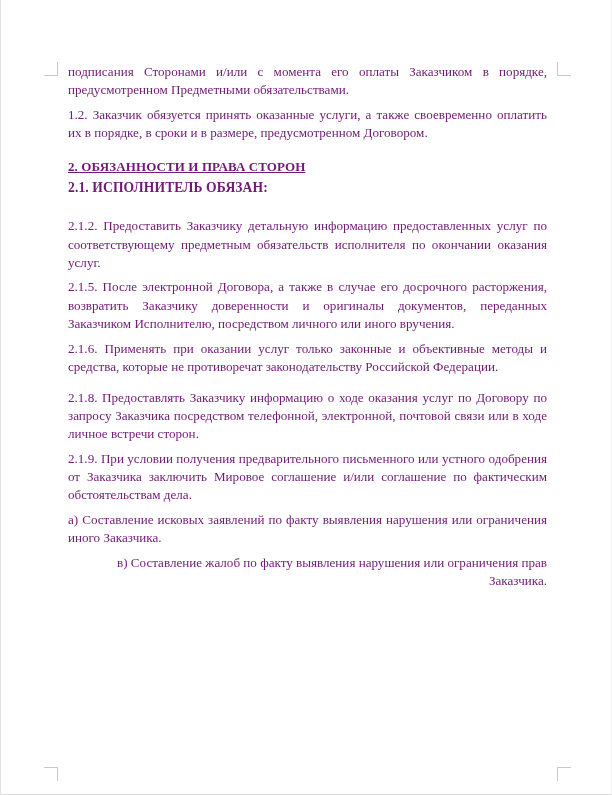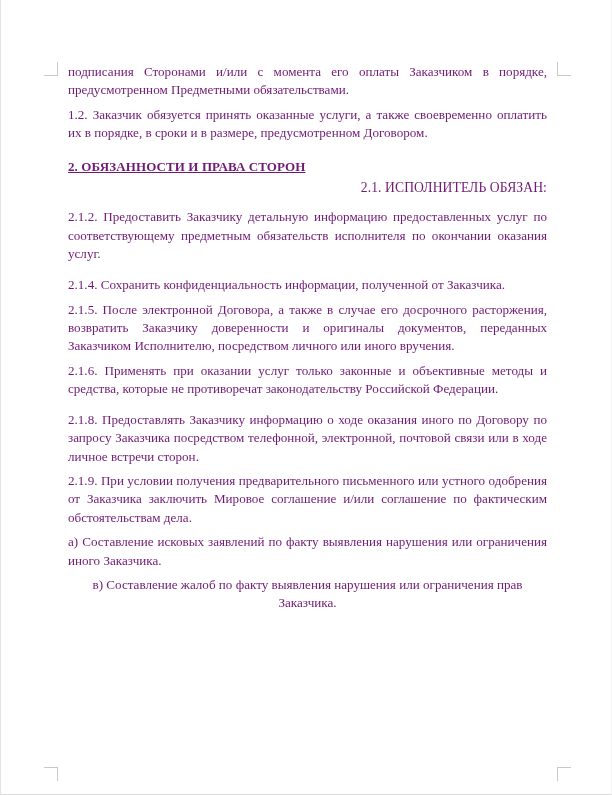--- a/index.html
+++ b/index.html
@@ -83,41 +83,41 @@
   }
 
   p.para {
     margin: 0 0 6.5px 0;
     text-align: justify;
     text-justify: inter-word;
   }
   p.para:last-child { margin-bottom: 0; }
 
   
-  p.para.left { text-align: center; }
+  p.para.left { text-align: right; }
 
   
   p.para.gap-before { margin-top: 13px; }
 
   h2.heading-main {
     margin: 15px 0 3px 0;
     font-size: 13px;
     line-height: 19px;
     font-weight: bold;
     text-decoration: underline;
     text-align: left;
     letter-spacing: 0.1px;
   }
 
   h3.heading-sub {
-    margin: 0 0 11px 0;
+    margin: 0 0 20px 0;
     font-size: 13.6px;
     line-height: 18px;
-    font-weight: normal;
-    text-align: right;
+    font-weight: bold;
+    text-align: left;
     letter-spacing: 0.1px;
   }
 
   
   .spellcheck {
     text-decoration: underline wavy #d42020;
     text-decoration-skip-ink: none;
   }
 </style>
 </head>
@@ -129,22 +129,21 @@
   <span class="margin-mark tr"></span>
   <span class="margin-mark bl"></span>
   <span class="margin-mark br"></span>
 
   <div class="doc-body" id="doc-body">
       <p class="para">подписания Сторонами и/или с момента его оплаты Заказчиком в порядке, предусмотренном Предметными обязательствами.</p>
       <p class="para">1.2. Заказчик обязуется принять оказанные услуги, а также своевременно оплатить их в порядке, в сроки и в размере, предусмотренном Договором.</p>
       <h2 class="heading-main">2. ОБЯЗАННОСТИ И ПРАВА СТОРОН</h2>
       <h3 class="heading-sub">2.1. ИСПОЛНИТЕЛЬ ОБЯЗАН:</h3>
       <p class="para">2.1.2. Предоставить Заказчику детальную информацию предоставленных услуг по соответствующему предметным обязательств исполнителя по окончании оказания услуг.</p>
-      <p class="para gap-before">2.1.4. Сохранить конфиденциальность информации, полученной от Заказчика.</p>
       <p class="para">2.1.5. После электронной Договора, а также в случае его досрочного расторжения, возвратить Заказчику доверенности и оригиналы документов, переданных Заказчиком Исполнителю, посредством личного или иного вручения.</p>
       <p class="para">2.1.6. Применять при оказании услуг только законные и объективные методы и средства, которые не противоречат законодательству Российской Федерации.</p>
-      <p class="para gap-before">2.1.8. Предоставлять Заказчику информацию о ходе оказания иного по Договору по запросу Заказчика посредством телефонной, электронной, почтовой связи или в ходе личное встречи сторон.</p>
+      <p class="para gap-before">2.1.8. Предоставлять Заказчику информацию о ходе оказания услуг по Договору по запросу Заказчика посредством телефонной, электронной, почтовой связи или в ходе личное встречи сторон.</p>
       <p class="para">2.1.9. При условии получения предварительного письменного или устного одобрения от Заказчика заключить Мировое соглашение и/или соглашение по фактическим обстоятельствам дела.</p>
       <p class="para">а) Составление исковых заявлений по факту выявления нарушения или ограничения иного Заказчика.</p>
       <p class="para left">в) Составление жалоб по факту выявления нарушения или ограничения прав Заказчика.</p>
     </div>
 
 </div>
 
 </body></html>

